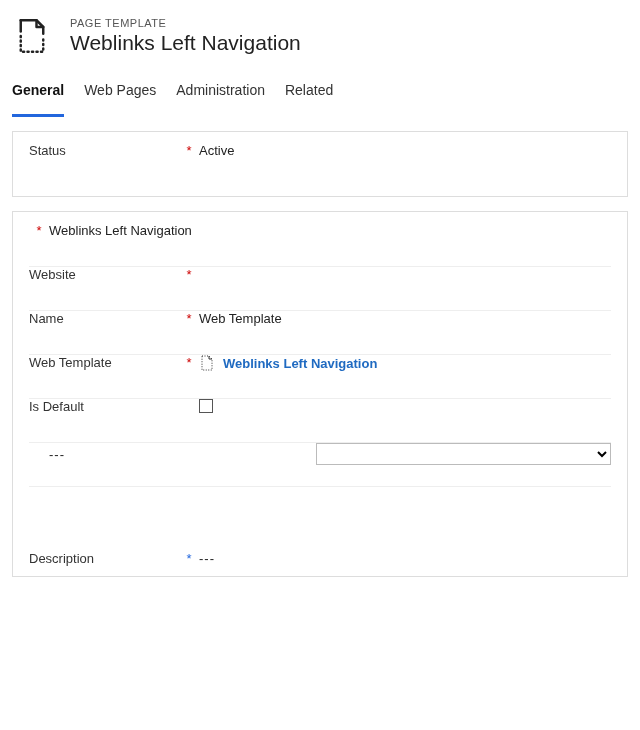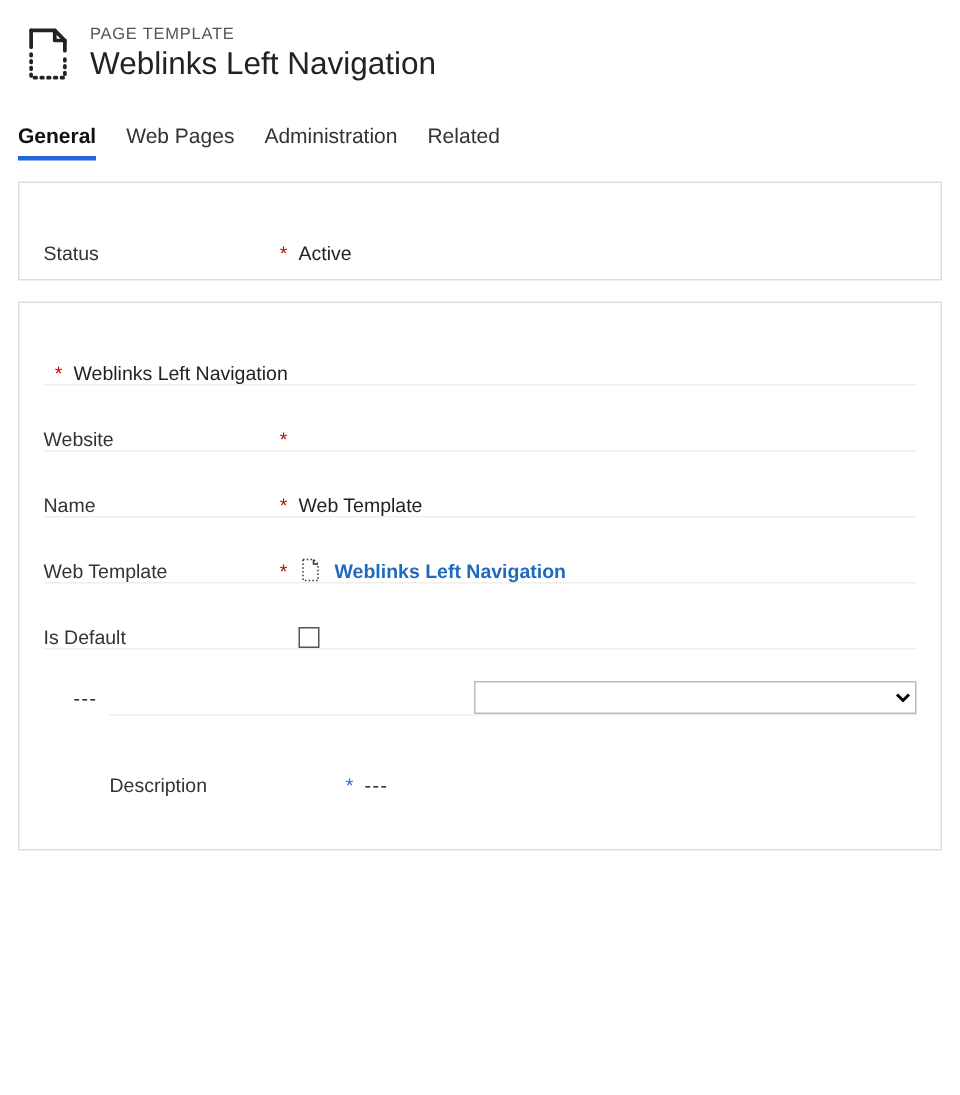--- a/index.html
+++ b/index.html
@@ -7,21 +7,21 @@
       font-family: "Segoe UI", Tahoma, Geneva, sans-serif;
       font-size: 13px;
       color: #333;
       background: #fff;
       width: 640px;
     }
     .header {
       display: flex;
       align-items: center;
       padding: 16px 12px 8px 12px;
-      gap: 8px;
+      gap: 18px;
     }
     .entity-icon {
       width: 40px;
       height: 40px;
       display: flex;
       align-items: center;
       justify-content: center;
     }
     .entity-icon svg { width: 36px; height: 36px; }
     .header-text { display: flex; flex-direction: column; }
@@ -39,37 +39,37 @@
     }
     .tabs {
       display: flex;
       gap: 20px;
       padding: 10px 12px 0 12px;
       margin-top: 8px;
     }
     .tab {
       font-size: 14px;
       color: #333;
-      padding-bottom: 6px;
+      padding-bottom: 16px;
       cursor: pointer;
       border-bottom: 3px solid transparent;
     }
     .tab.active {
       font-weight: 600;
       border-bottom: 3px solid #2266dd;
       color: #111;
     }
     .section {
       border: 1px solid #ddd;
       margin: 14px 12px 10px 12px;
       padding: 10px 16px;
     }
     .row {
       display: flex;
-      align-items: flex-end;
+      align-items: flex-start;
       min-height: 44px;
       border-top: 1px solid transparent;
     }
     .section .row + .row { border-top: 1px solid #eee; }
     .label {
       width: 150px;
       font-size: 13px;
       color: #333;
       display: flex;
       align-items: center;
@@ -199,21 +199,21 @@
   <div class="row">
     <span class="req"></span>
     <span class="value">
       <span class="emdash">---</span>
       <select class="combo">
         <option></option>
       </select>
     </span>
   </div>
 
-  <div class="row" style="min-height:80px; align-items:center; padding-top:14px;margin-left:44px;">
+  <div class="row" style="min-height:80px; align-items:flex-end; padding-top:14px;">
     <span class="label">Description</span>
     <span class="req" style="color:#2266dd">*</span>
     <span class="value">
       <span class="emdash">---</span>
     </span>
   </div>
 
 </div>
 
 </body></html>

